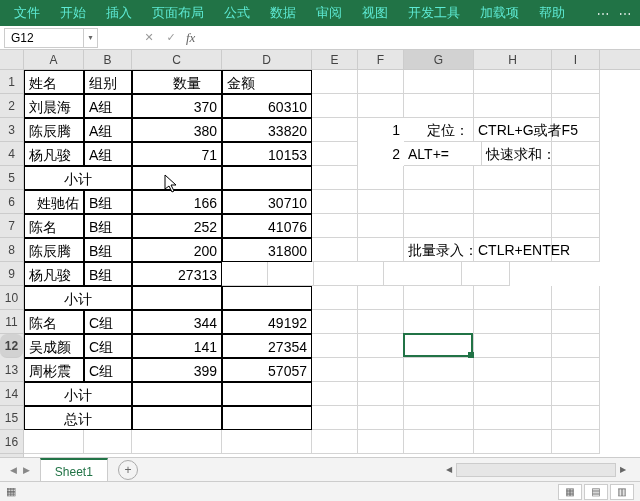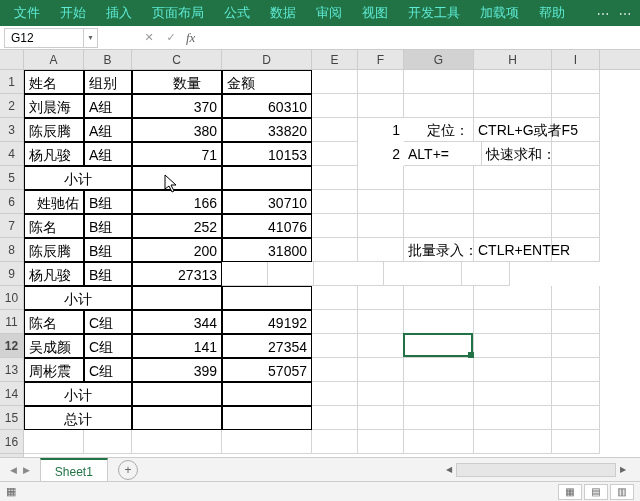--- a/index.html
+++ b/index.html
@@ -16,21 +16,21 @@
   .fx-label { font-style: italic; font-family: "Times New Roman"; color:#666; font-size:13px; margin: 0 4px;}
   .formula-bar { flex:1; height:20px; border-bottom:1px solid transparent; margin-left:4px; }
   .grid-wrap { position: relative; height: 408px; overflow: hidden; }
   .col-headers { display: flex; background: #e6e6e6; height: 20px; border-bottom:1px solid #ccc; }
   .corner { width:24px; background:#e6e6e6; border-right:1px solid #ccc; }
   .col-h { text-align:center; font-size:12px; color:#444; border-right:1px solid #ccc; line-height:20px; cursor:pointer; }
   .col-h.sel { background:#d2d2d2; }
   .row-area { display:flex; height: calc(100% - 20px); }
   .row-nums { width:24px; background:#e6e6e6; border-right:1px solid #ccc; }
   .row-h { height:24px; text-align:center; font-size:12px; color:#444; border-bottom:1px solid #ccc; line-height:24px; cursor:pointer;}
-  .row-h.sel { background:#d2d2d2; font-weight:bold;}
+  .row-h.sel { background:#d2d2d2; font-weight:bold;border-radius:7px;}
   .cells { flex:1; position:relative; }
   .cell-row { display:flex; height:24px; }
   .cell { border-right:1px solid #d4d4d4; border-bottom:1px solid #d4d4d4; height:24px; padding:0 4px; font-size:14px; line-height:24px; overflow:hidden; white-space:nowrap; }
   .cell.num { text-align:right; }
   .cell.ctr { text-align:center; }
   .active-cell-outline { position:absolute; border:2px solid #217346; pointer-events:none; }
   .fill-handle { position:absolute; width:6px;height:6px;background:#217346;right:-3px;bottom:-3px;}
   .cursor-img { position:absolute; width:16px;height:20px; pointer-events:none;}
   .cursor-img svg { width:16px;height:20px;}
   .sheet-tabs { position:absolute; bottom:20px; left:0; right:0; height:24px; display:flex; align-items:center; background:#f3f3f3; border-top:1px solid #ccc;}

